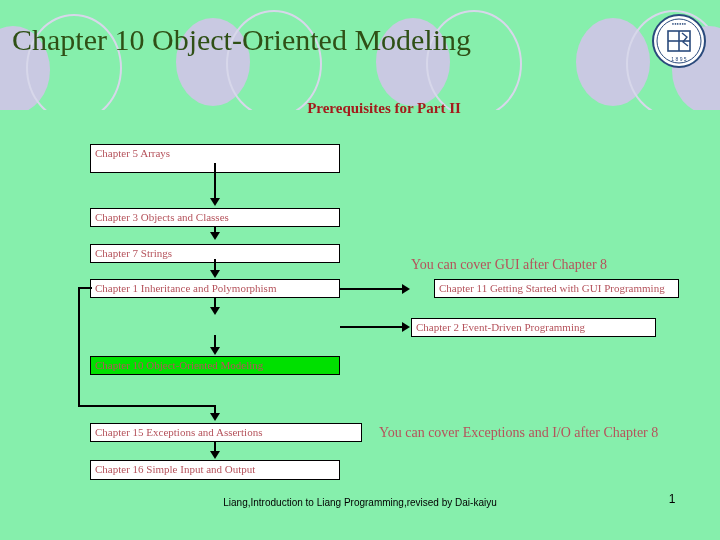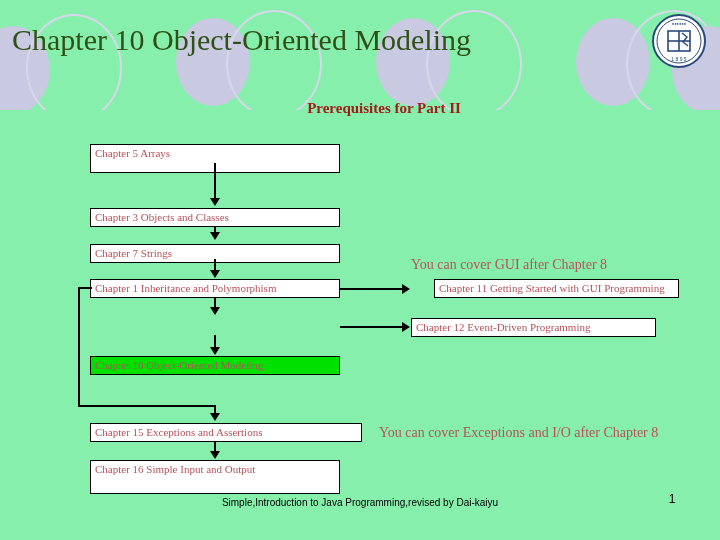--- a/index.html
+++ b/index.html
@@ -205,24 +205,24 @@
   <div class="subtitle">Prerequisites for Part II</div>
 
   <div class="flow">
 
     <div class="node" style="left:90px;  top:144px; width:250px; height:29px;">Chapter 5 Arrays</div>
     <div class="node" style="left:90px;  top:208px; width:250px; height:19px;">Chapter 3 Objects and Classes</div>
     <div class="node" style="left:90px;  top:244px; width:250px; height:19px;">Chapter 7 Strings</div>
     <div class="node" style="left:90px;  top:279px; width:250px; height:19px;">Chapter 1 Inheritance and Polymorphism</div>
     <div class="node hl" style="left:90px; top:356px; width:250px; height:19px;">Chapter 10 Object-Oriented Modeling</div>
     <div class="node" style="left:90px;  top:423px; width:272px; height:19px;">Chapter 15 Exceptions and Assertions</div>
-    <div class="node" style="left:90px;  top:460px; width:250px; height:34px;">Chapter 16 Simple Input and Output</div>
+    <div class="node" style="left:90px;  top:460px; width:250px; height:20px;">Chapter 16 Simple Input and Output</div>
 
     <div class="node" style="left:411px; top:279px; width:245px; height:19px;margin-left:23px;">Chapter 11 Getting Started with GUI Programming</div>
-    <div class="node" style="left:411px; top:318px; width:245px; height:19px;">Chapter 12 Event-Driven Programming</div>
+    <div class="node" style="left:411px; top:318px; width:245px; height:19px;">Chapter 2 Event-Driven Programming</div>
 
     <div class="note" style="left:411px; top:257px;">You can cover GUI after Chapter 8</div>
     <div class="note" style="left:350px; top:425px;margin-left:29px;">You can cover Exceptions and I/O after Chapter 8</div>
 
     <div class="vline" style="left:214px; top:163px; height:37px;"></div>
     <div class="arrow-down" style="left:210px; top:198px;"></div>
 
     <div class="vline" style="left:214px; top:227px; height:8px;"></div>
     <div class="arrow-down" style="left:210px; top:232px;"></div>
 
@@ -245,16 +245,16 @@
     <div class="arrow-down" style="left:210px; top:451px;"></div>
 
     <div class="hline" style="left:340px; top:288px; width:63px;"></div>
     <div class="arrow-right" style="left:402px; top:284px;"></div>
 
     <div class="hline" style="left:340px; top:326px; width:63px;"></div>
     <div class="arrow-right" style="left:402px; top:322px;"></div>
 
   </div>
 
-  <div class="footer-text">Simple,Introduction to Java Programming,revised by Dai-kaiyu</div>
+  <div class="footer-text">Liang,Introduction to Liang Programming,revised by Dai-kaiyu</div>
   <div class="page-number">1</div>
 
 </div>
 
 </body></html>

